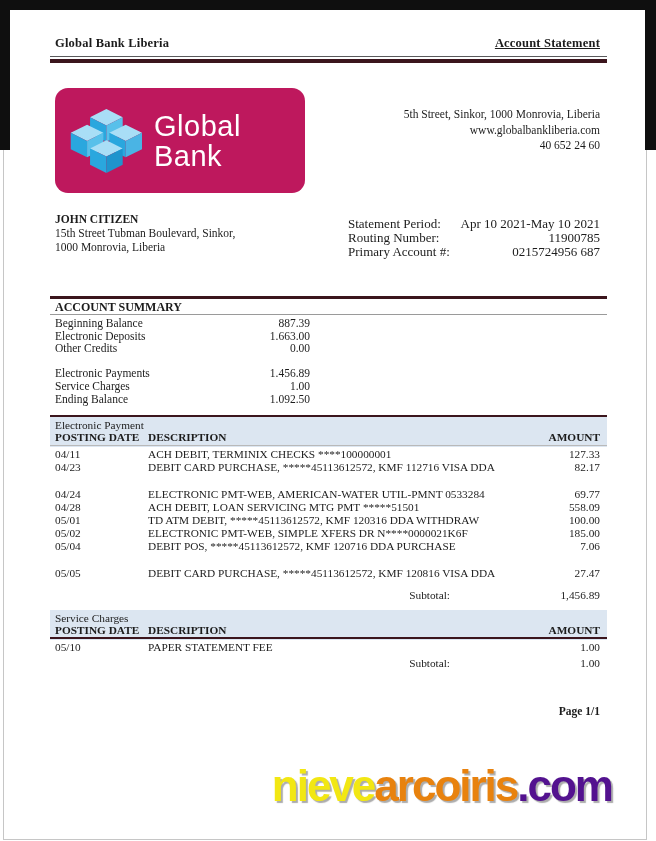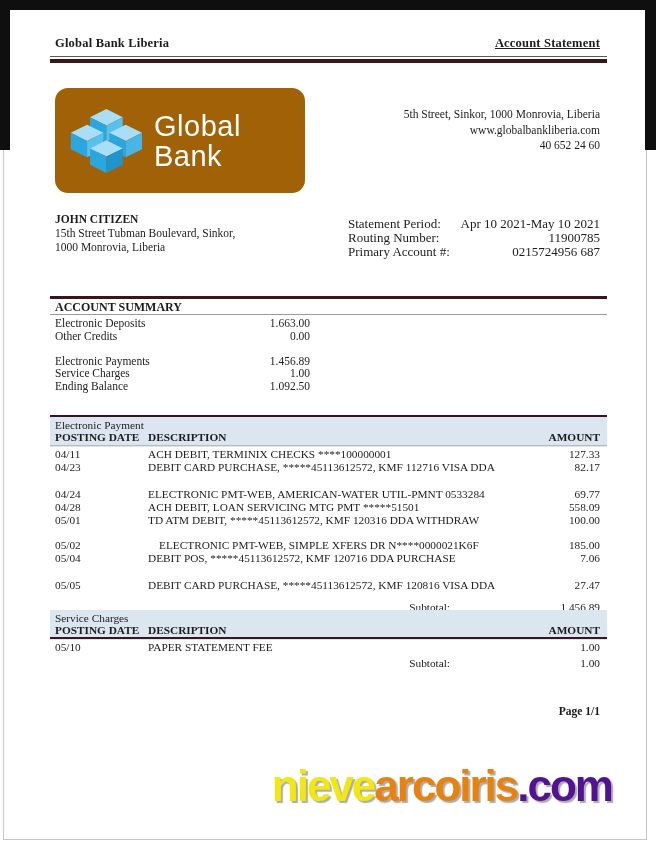--- a/index.html
+++ b/index.html
@@ -14,21 +14,21 @@
   .band-left{position:absolute;left:0;top:0;width:10px;height:150px;background:#0f0f0f;}
   .band-right{position:absolute;right:0;top:0;width:11px;height:150px;background:#0f0f0f;}
   
   .rule-thin{position:absolute;left:50px;right:49px;height:1px;background:#5a5a5c;}
   .rule-thick{position:absolute;left:50px;right:49px;height:4px;background:#3b151d;}
   .rule-gray{position:absolute;left:50px;right:49px;height:1px;background:#9a9a9a;}
   .rule-med{position:absolute;left:50px;right:49px;height:2px;background:#3b151d;}
   
   .hdr{font-size:12.5px;font-weight:bold;letter-spacing:.2px;}
   
-  .logo{position:absolute;left:55px;top:88px;width:250px;height:105px;background:#a16207;
+  .logo{position:absolute;left:55px;top:88px;width:250px;height:105px;background:#be185d;
         border-radius:13px;display:flex;align-items:center;}
   .cubes{margin-left:15px;flex:none;display:block;}
   .logo-text{color:#ffffff;font-family:"Liberation Sans",sans-serif;font-size:29px;
              line-height:30px;letter-spacing:.5px;margin-left:12px;font-weight:400;}
   
   .smalltext{font-size:11.5px;line-height:15.5px;}
   .addr{font-size:11.5px;line-height:14px;}
   .kv{display:flex;justify-content:space-between;font-size:13px;line-height:14px;}
   
   .sumrow{display:flex;justify-content:space-between;font-size:11.5px;line-height:12.6px;}
@@ -39,21 +39,21 @@
   .thead .t2{display:flex;font-size:11.3px;line-height:12.5px;font-weight:bold;padding-left:5px;}
   .thead .c-date{width:93px;flex:none;}
   .thead .c-desc{flex:1;}
   .thead .c-amt{flex:none;text-align:right;padding-right:7px;}
   .tbody{position:absolute;left:55px;right:56px;}
   .trow{display:flex;font-size:11.3px;line-height:13px;}
   .trow .d{width:93px;flex:none;}
   .trow .desc{flex:1;}
   .trow .amt{flex:none;text-align:right;}
   .gap14{margin-top:14px;}
-  .gap12{margin-top:12px;gap:11px;}
+  .gap12{}
   .subrow{position:relative;height:13px;font-size:11.3px;line-height:13px;margin-top:9px;}
   .subrow .lbl{position:absolute;right:150px;}
   .subrow .val{position:absolute;right:0;}
   
   .pagenum{font-size:11.5px;font-weight:bold;}
   .wm{font-family:"Liberation Sans",sans-serif;font-weight:bold;font-size:44px;
       letter-spacing:-2px;line-height:1;white-space:nowrap;
       text-shadow:2px 2px 1px rgba(70,70,70,0.45);}
   .wm1{color:#f2e713;}
   .wm2{color:#e8820e;}
@@ -129,20 +129,24 @@
       <span>0215724956 687</span>
     </div>
   </div>
 
   <div class="rule-thick" style="top:296px;height:3px;"></div>
   <div class="abs b" style="left:55px;top:300px;font-size:12px;">ACCOUNT SUMMARY</div>
   <div class="rule-gray" style="top:314px;"></div>
 
   <div class="abs" style="left:55px;top:317px;width:255px;">
     <div class="sumrow">
+      <span>Beginning Balance</span>
+      <span>887.39</span>
+    </div>
+    <div class="sumrow">
       <span>Electronic Deposits</span>
       <span>1.663.00</span>
     </div>
     <div class="sumrow">
       <span>Other Credits</span>
       <span>0.00</span>
     </div>
     <div class="spacer"></div>
     <div class="sumrow">
       <span>Electronic Payments</span>

